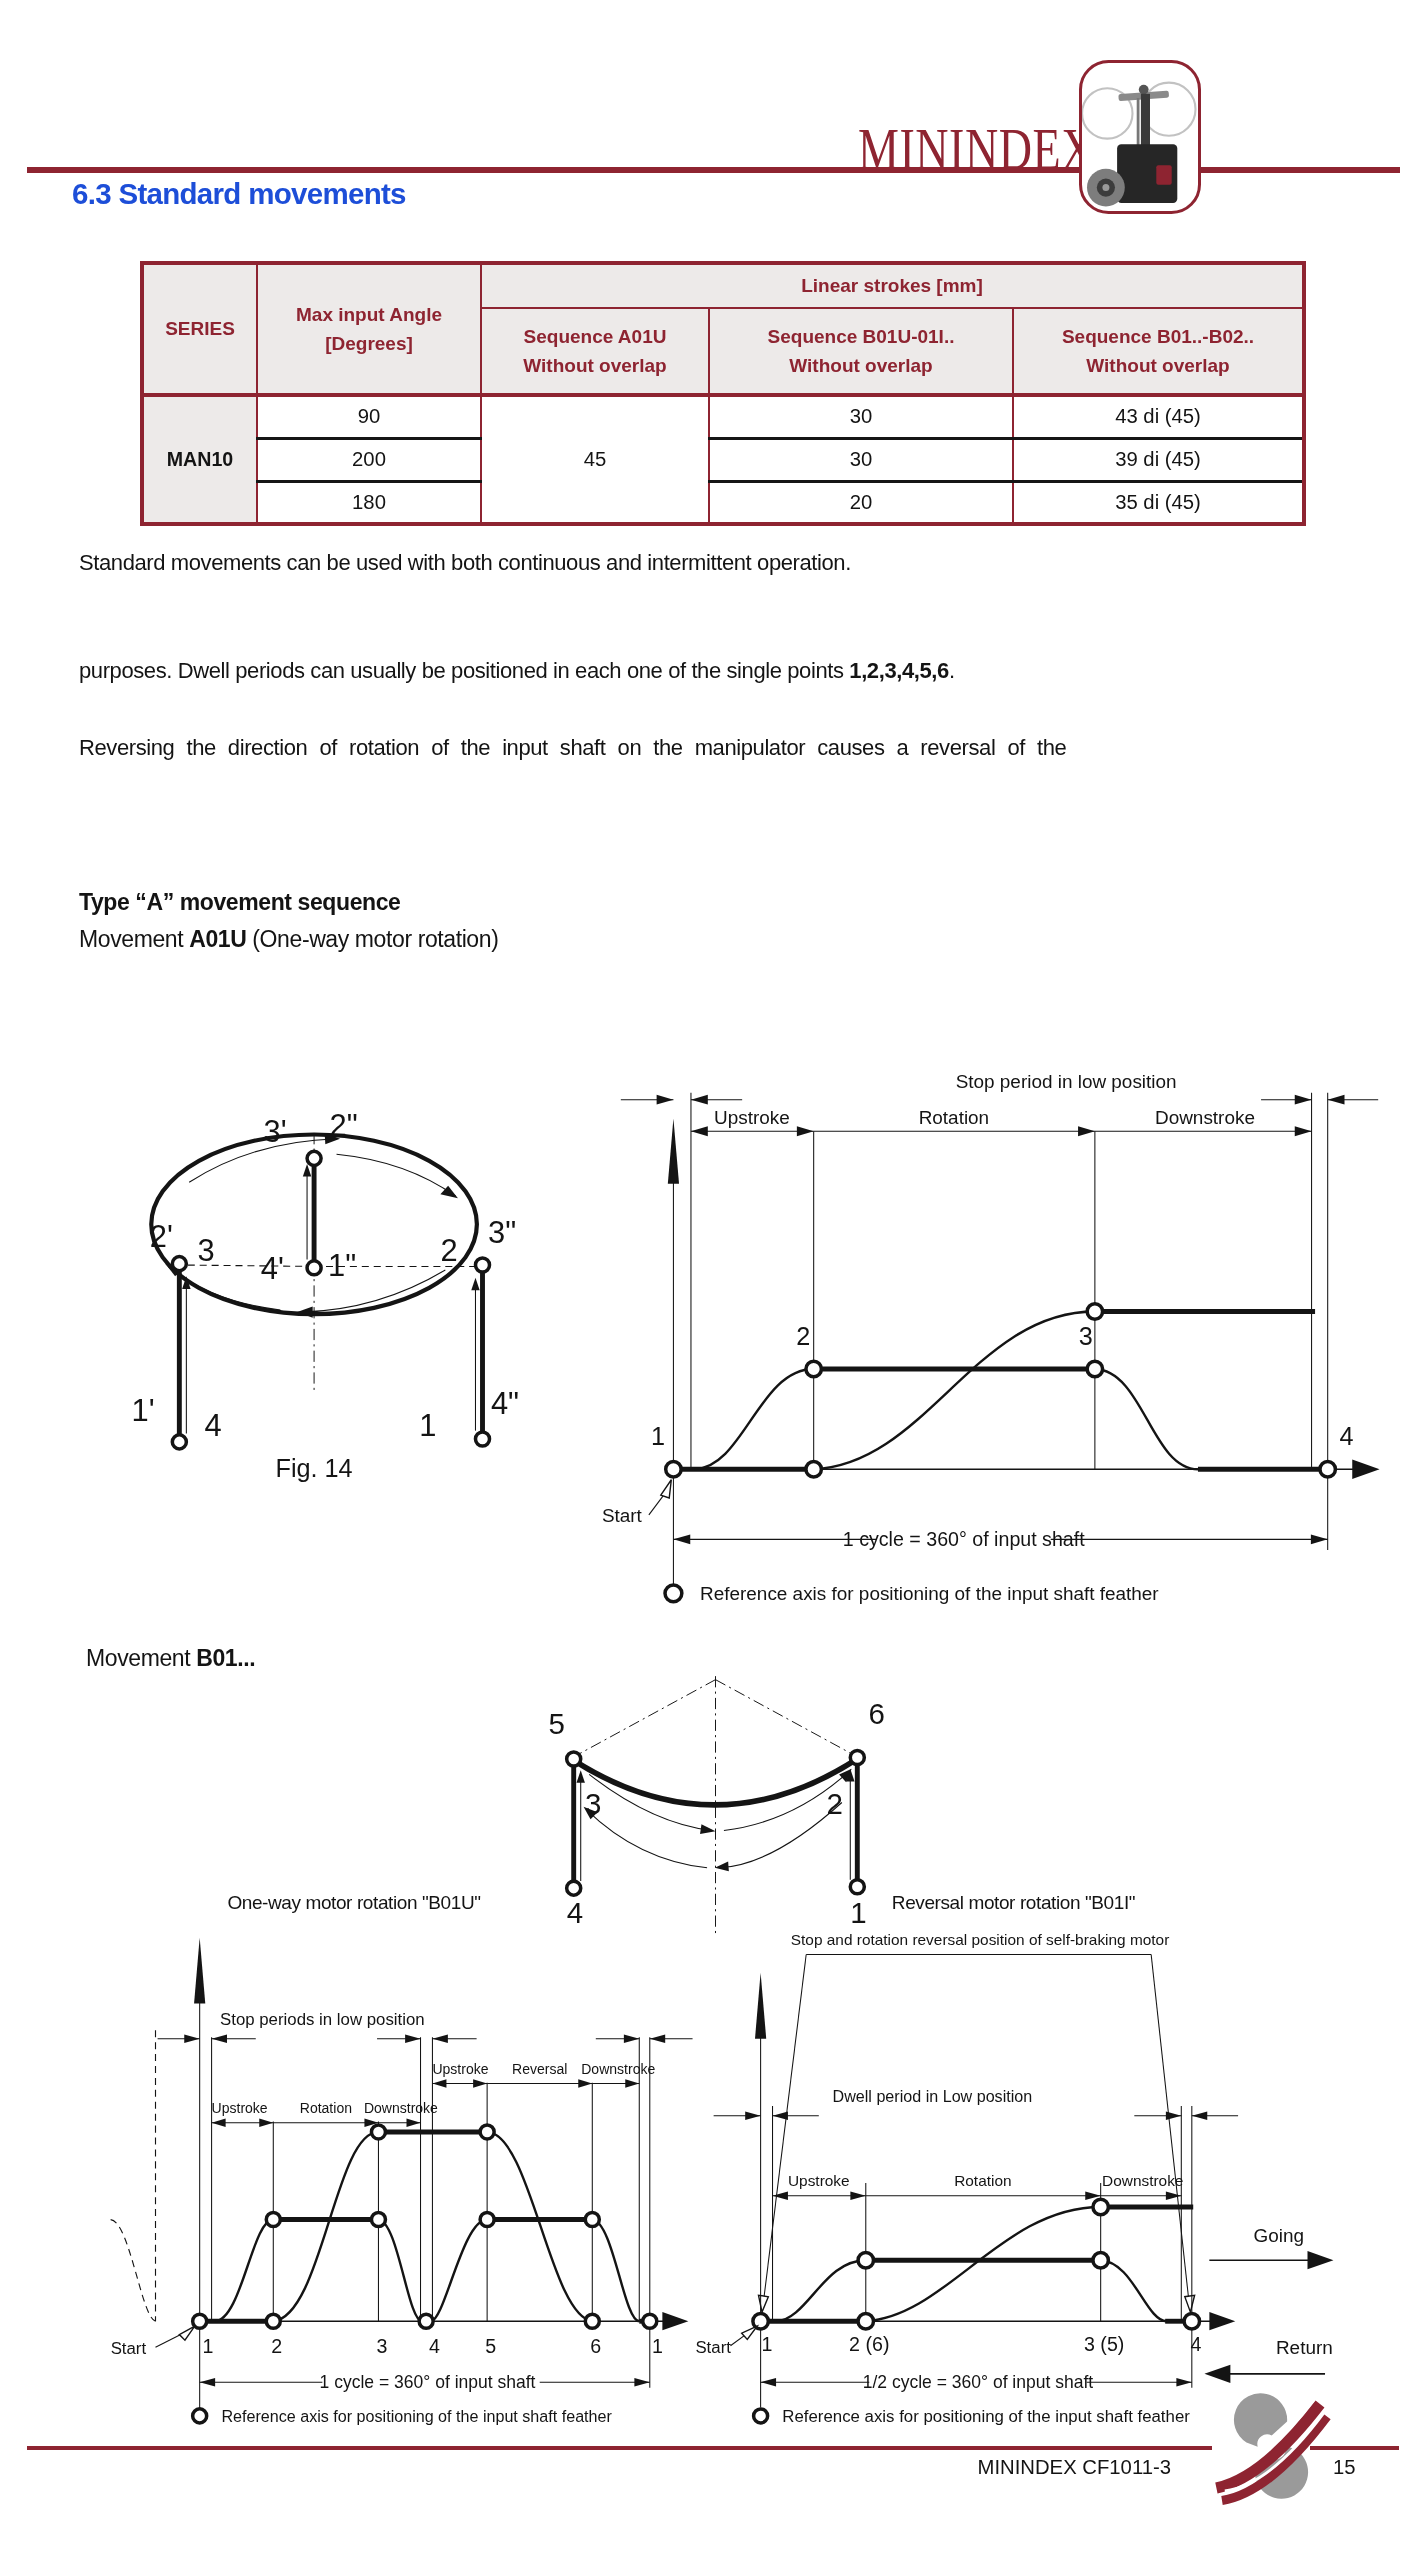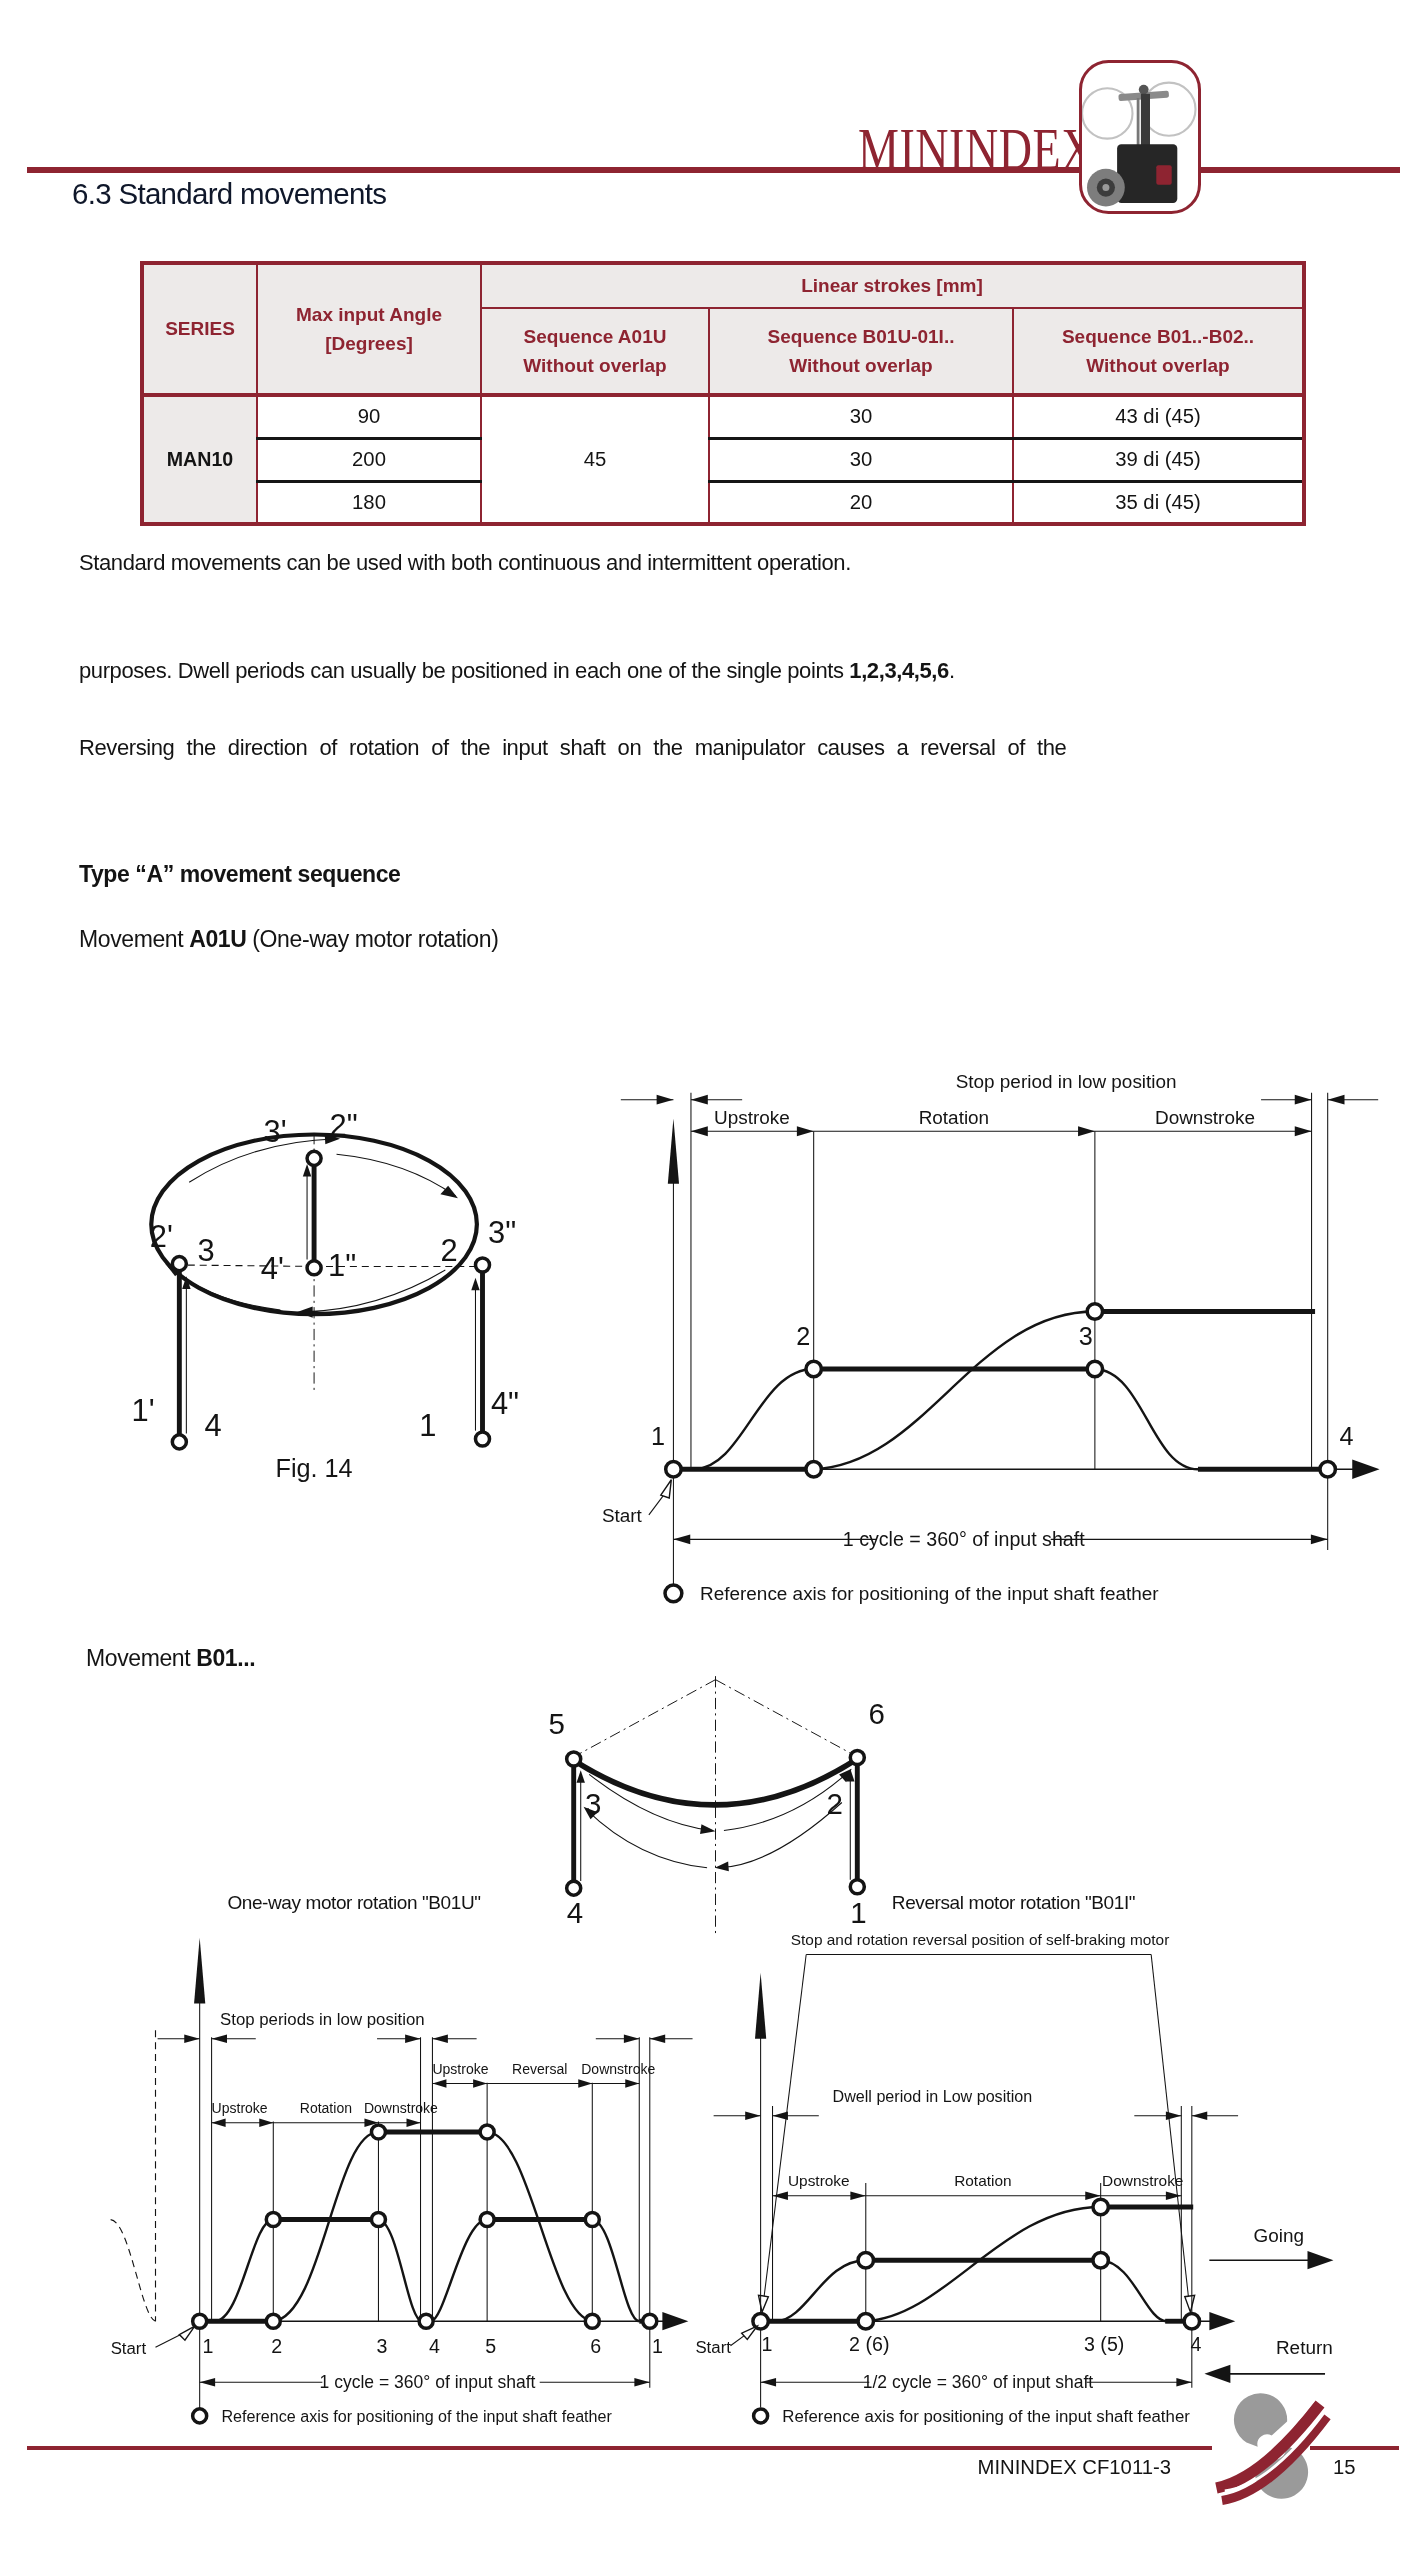--- a/index.html
+++ b/index.html
@@ -8,39 +8,39 @@
           font-family:"Liberation Sans", sans-serif; color:#141414; overflow:hidden; }
   .abs { position:absolute; }
 
   
   .brand { left:858px; top:115px; font-family:"Liberation Serif", serif;
            font-size:59px; color:#8e2431; transform:scaleX(0.78); transform-origin:left center;
            letter-spacing:0.7px; white-space:nowrap; }
   .hrule { left:27px; top:167px; width:1373px; height:6.3px; background:#8e2431; }
   .imgbox { left:1079px; top:60px; width:122px; height:154px; background:#fff;
             border:3.5px solid #8e2431; border-radius:29.5px; z-index:5; overflow:hidden; }
-  .section-title { left:72px; top:177px; font-size:29.5px; font-weight:normal; color:#0f172a;
+  .section-title { left:72px; top:177px; font-size:29.5px; font-weight:bold; color:#1d4ed8;
                    letter-spacing:-0.7px; white-space:nowrap; }
 
   
   .tbl { position:absolute; left:140px; top:261px; width:1161px;
          border-collapse:collapse; table-layout:fixed; border:4.2px solid #8e2431; }
   .tbl th, .tbl td { border:2.1px solid #8e2431; text-align:center; vertical-align:middle; padding:0; }
   .tbl th.hdr { background:#edeae9; color:#8e2431; font-size:19px; font-weight:bold; line-height:1.55; }
   .tbl .hdr-strokes { border-bottom:2.1px solid #8e2431; height:45px; }
   .tbl .hdr-seq { height:87px; border-bottom:4.2px solid #8e2431; }
   .tbl .hdr-span { border-bottom:4.2px solid #8e2431; }
   .tbl td { font-size:20.3px; height:43px; background:#fff; }
   .tbl td.series-cell { background:#edeae9; font-weight:bold; font-size:19.6px; color:#141414; }
   .tbl .sep-blk { border-bottom:3.5px solid #151515; }
 
   
   .para { position:absolute; left:79px; font-size:22px; letter-spacing:-0.4px; white-space:nowrap; color:#141414; }
   .b { font-weight:bold; }
-  .h2 { font-weight:bold; font-size:23px; letter-spacing:-0.4px; }
+  .h2 { font-weight:bold; font-size:23px; letter-spacing:-0.4px;margin-top:28px; }
   .mline { font-size:23px; }
 
   
   .ctitle { position:absolute; font-size:19px; letter-spacing:-0.4px; text-align:center; white-space:nowrap; }
 
   
   svg text { font-family:"Liberation Sans", sans-serif; fill:#141414; }
   .thn  { stroke:#141414; stroke-width:1.5; fill:none; }
   .th2  { stroke:#141414; stroke-width:2.4; fill:none; }
   .thk  { stroke:#141414; stroke-width:7; fill:none; }

